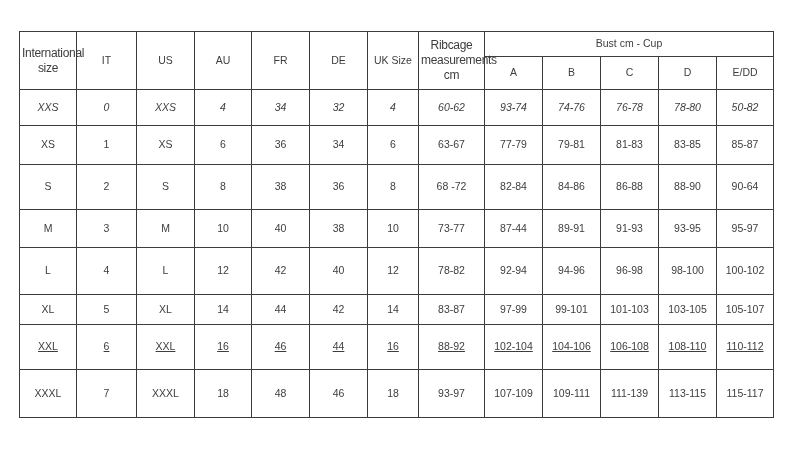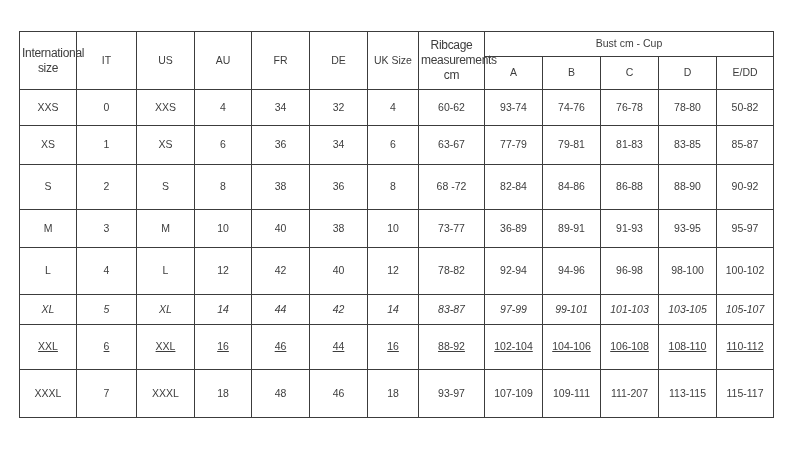--- a/index.html
+++ b/index.html
@@ -32,26 +32,26 @@
   table.size-chart td {
     border: 1px solid #3c3c3c;
     text-align: center;
     vertical-align: middle;
     font-weight: normal;
     padding: 1px 2px;
     line-height: 1.25;
   }
   thead tr.group-row { height: 25px; }
   thead tr.cup-row   { height: 33px; }
-  tbody tr:nth-child(1) { height: 36px; }
+  tbody tr:nth-child(1) { height: 36px; font-style: italic; }
   tbody tr:nth-child(2) { height: 39px; }
   tbody tr:nth-child(3) { height: 45px; }
   tbody tr:nth-child(4) { height: 38px; }
   tbody tr:nth-child(5) { height: 47px; }
-  tbody tr:nth-child(6) { height: 30px; font-style: italic; }
+  tbody tr:nth-child(6) { height: 30px; }
   tbody tr:nth-child(7) { height: 45px; text-decoration: underline; }
   tbody tr:nth-child(8) { height: 48px; margin-top: 19px; }
   th.col-international { font-size: 12px; letter-spacing: -0.3px; }
   th.col-ribcage       { font-size: 12px; letter-spacing: -0.3px; }
 </style>
 </head>
 <body>
 
 <div class="page">
   <table class="size-chart">
@@ -127,32 +127,32 @@
           <td>S</td>
           <td>8</td>
           <td>38</td>
           <td>36</td>
           <td>8</td>
           <td>68 -72</td>
           <td>82-84</td>
           <td>84-86</td>
           <td>86-88</td>
           <td>88-90</td>
-          <td>90-92</td>
+          <td>90-64</td>
         </tr>
         <tr>
           <td>M</td>
           <td>3</td>
           <td>M</td>
           <td>10</td>
           <td>40</td>
           <td>38</td>
           <td>10</td>
           <td>73-77</td>
-          <td>36-89</td>
+          <td>87-44</td>
           <td>89-91</td>
           <td>91-93</td>
           <td>93-95</td>
           <td>95-97</td>
         </tr>
         <tr>
           <td>L</td>
           <td>4</td>
           <td>L</td>
           <td>12</td>
@@ -200,19 +200,19 @@
           <td>XXXL</td>
           <td>7</td>
           <td>XXXL</td>
           <td>18</td>
           <td>48</td>
           <td>46</td>
           <td>18</td>
           <td>93-97</td>
           <td>107-109</td>
           <td>109-111</td>
-          <td>111-207</td>
+          <td>111-139</td>
           <td>113-115</td>
           <td>115-117</td>
         </tr>
       </tbody>
   </table>
 </div>
 
 </body></html>

